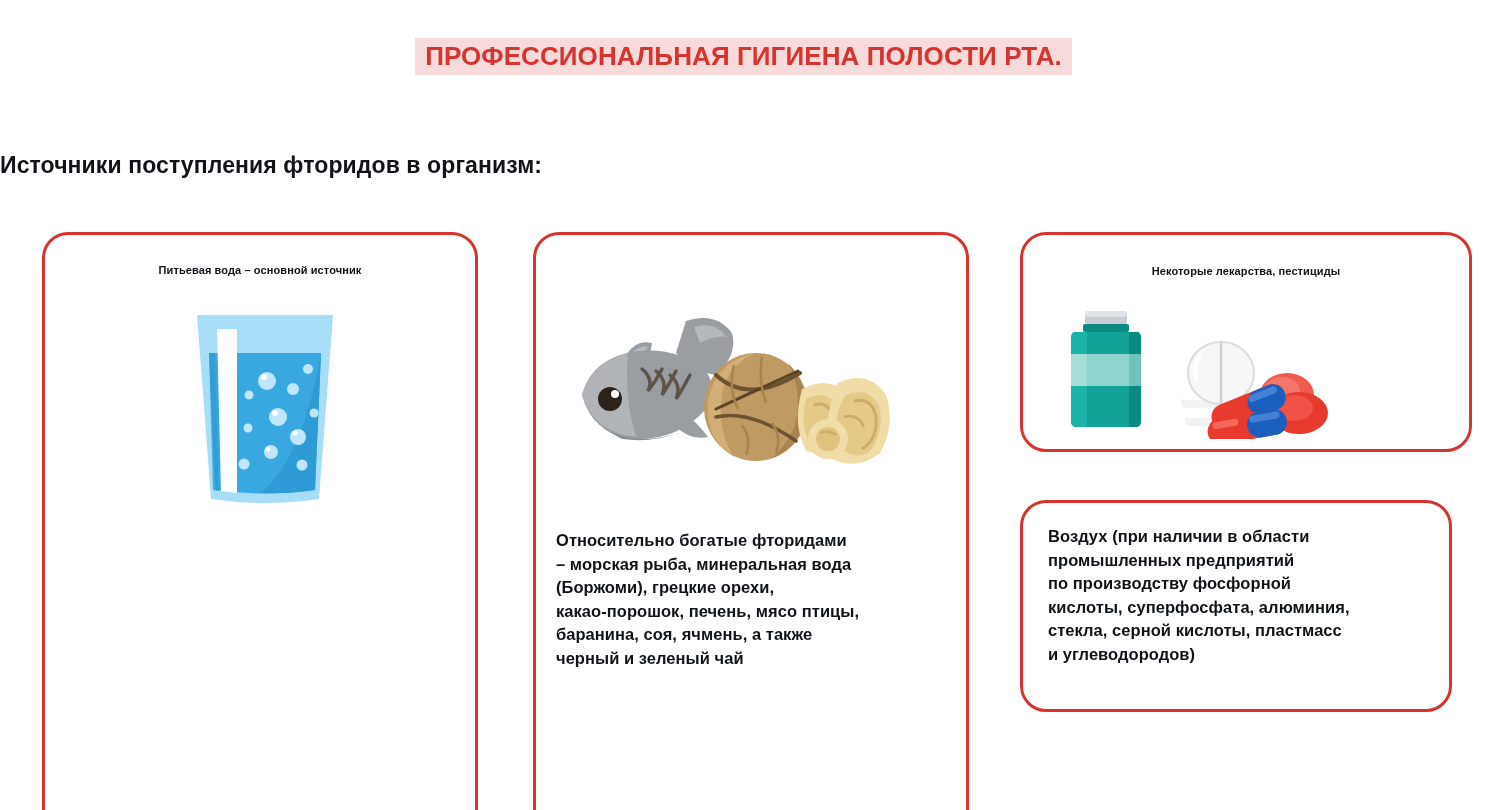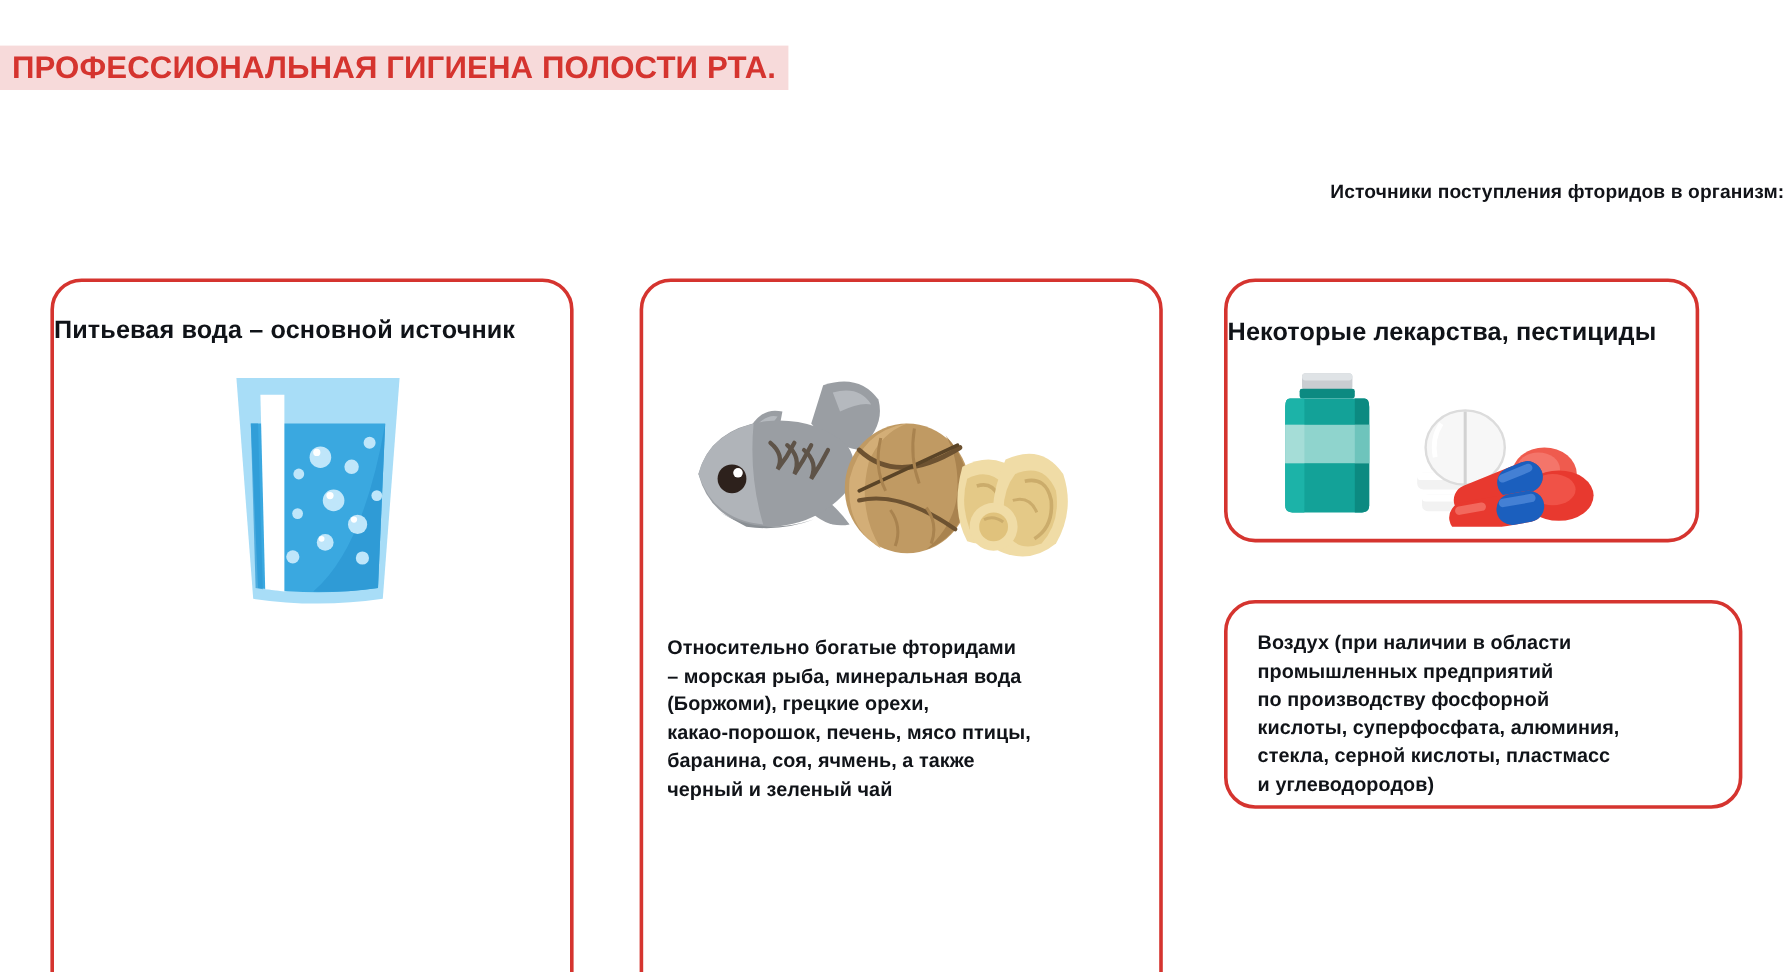--- a/index.html
+++ b/index.html
@@ -14,41 +14,42 @@
     overflow: hidden;
     position: relative;
   }
 
   
   .title-block {
     position: absolute;
     left: 0;
     top: 38px;
     width: 1487px;
+    text-align: center;
     line-height: 1;
   }
   .title-line {
     display: inline-block;
     background: #f7dada;
     color: #d5342f;
     font-size: 26px;
     font-weight: 700;
     letter-spacing: 0.1px;
     padding: 5px 10px 6px 10px;
     white-space: nowrap;
   }
 
   
   .subtitle {
     position: absolute;
     left: 0;
     top: 152px;
     width: 1487px;
-    text-align: right;
-    font-size: 16px;
+    text-align: left;
+    font-size: 23px;
     font-weight: 700;
     color: #111318;
     letter-spacing: 0.1px;
   }
 
   
   .card {
     position: absolute;
     box-sizing: border-box;
     border: 3px solid #d5342f;
@@ -63,35 +64,36 @@
   }
   #card-food {
     left: 533px;
     top: 232px;
     width: 436px;
     height: 620px;
   }
   #card-meds {
     left: 1020px;
     top: 232px;
-    width: 396px;
+    width: 452px;
     height: 220px;
   }
   #card-air {
     left: 1020px;
     top: 500px;
     width: 432px;
-    height: 174px;
+    height: 212px;
   }
 
   .card-title {
     position: absolute;
     left: 0;
     right: 0;
-    font-size: 21px;
+    text-align: center;
+    font-size: 11px;
     font-weight: 700;
     color: #101318;
     letter-spacing: 0.1px;
   }
   #card-water .card-title { top: 29px; }
   #card-food  .card-title { top: 30px; }
   #card-meds  .card-title { top: 30px; }
 
   .card-body {
     position: absolute;

